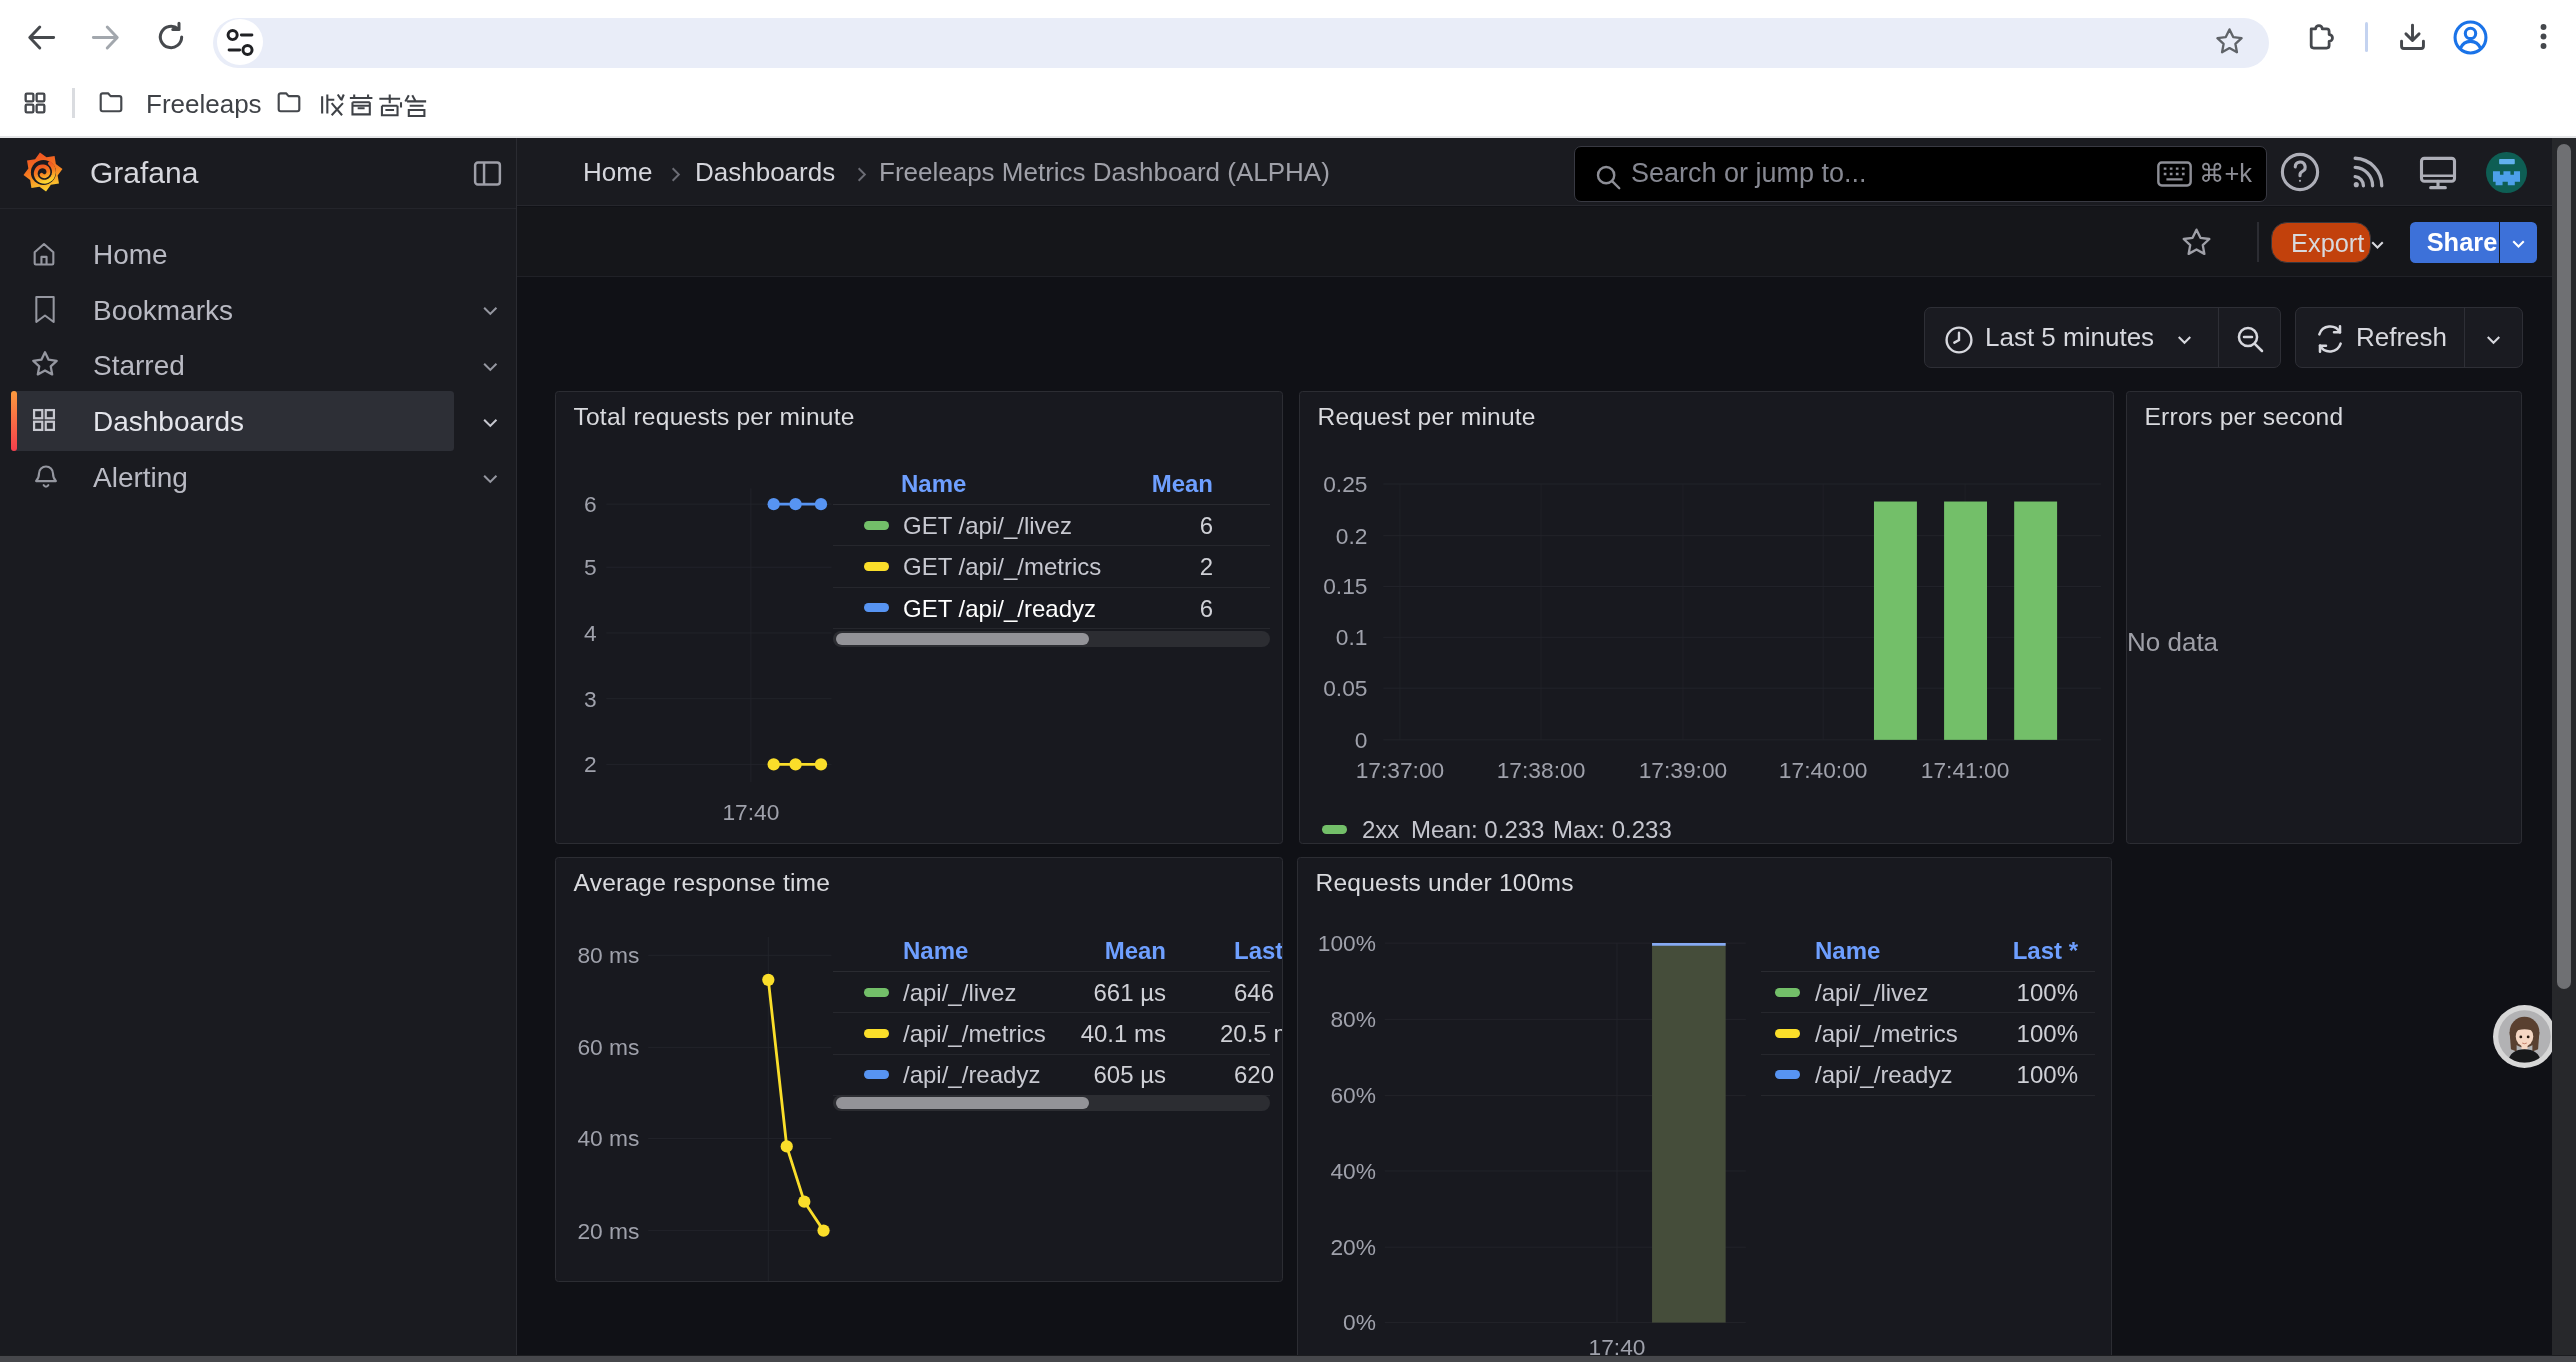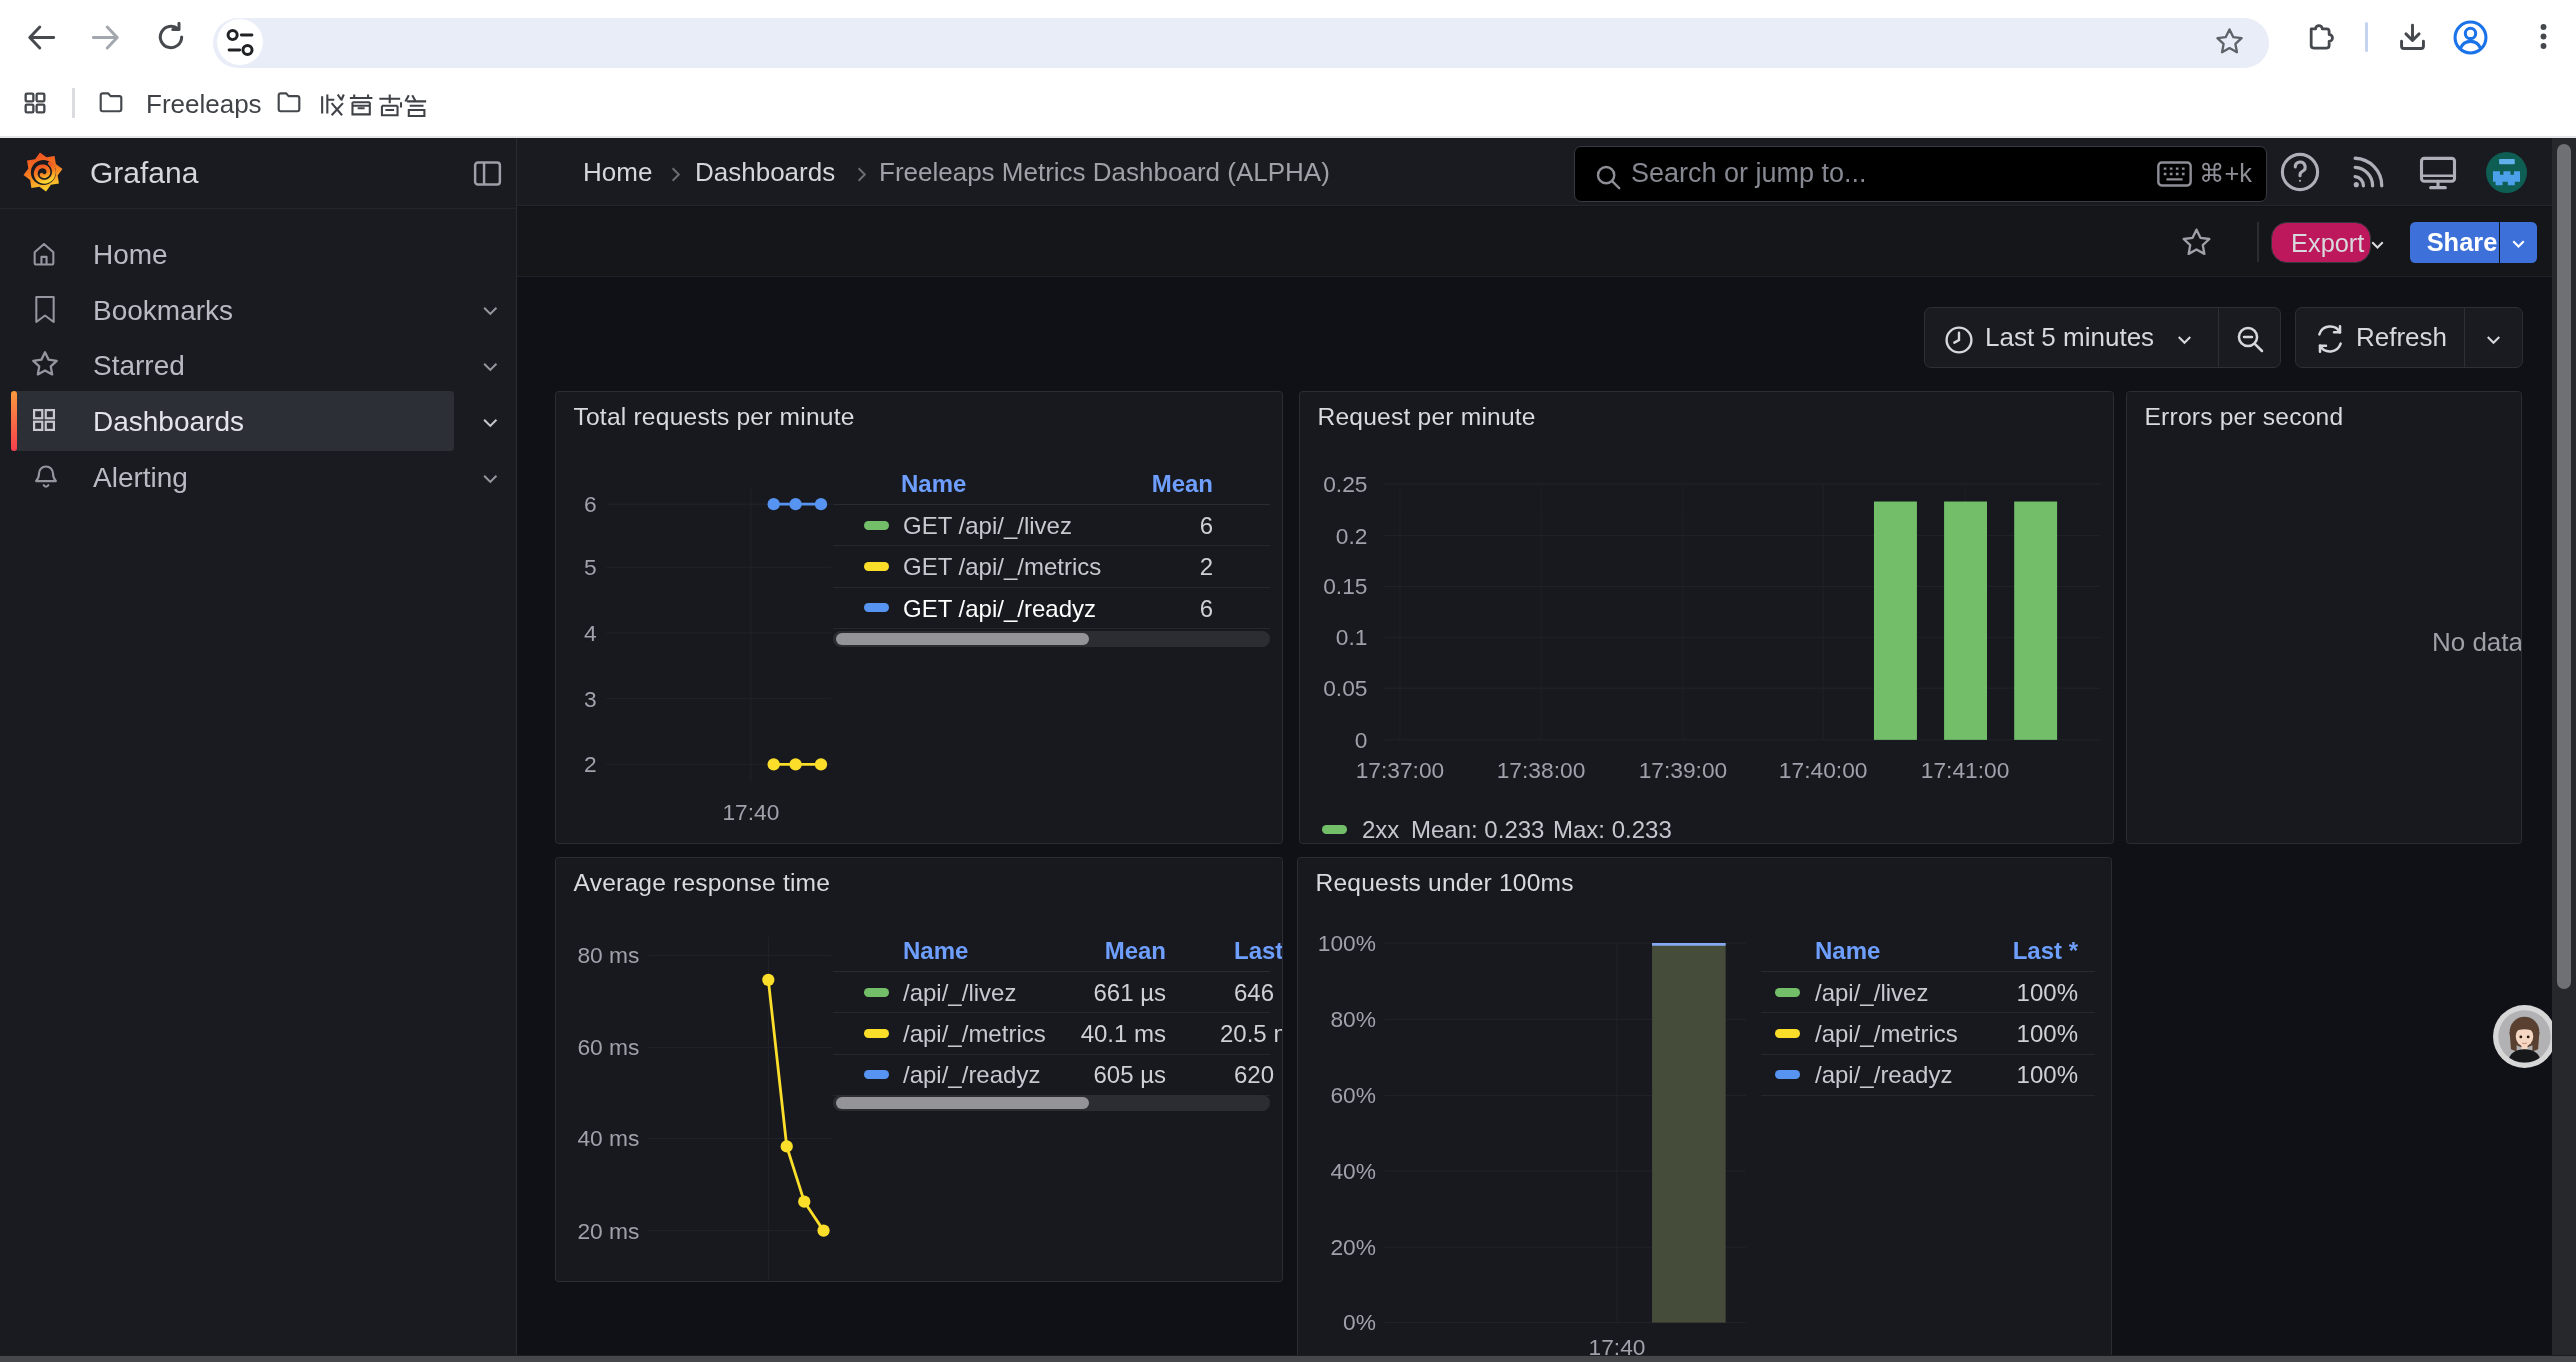--- a/index.html
+++ b/index.html
@@ -153,21 +153,21 @@
       <rect x="15" y="8" width="18" height="6" rx="1" fill="#62b1ee"></rect>
       <path d="M8 22h8v4h4v-4h8v4h4v-4h7v12h-6v4h-8v-4h-6v4h-8v-4h-3z" fill="#4da0ea"></path>
     </svg>
 </div>
 
 <div id="toolbar">
   <svg class="abs" style="left:1662px;top:17.5px" width="35" height="35" viewBox="0 0 24 24" fill="none" stroke="#9fa0a8" stroke-width="1.6" stroke-linejoin="round">
       <path d="M12 3.2l2.7 5.6 6.1.8-4.5 4.2 1.1 6-5.4-3-5.4 3 1.1-6L3.2 9.6l6.1-.8z"></path>
     </svg>
   <div class="abs" style="left:1740px;top:15px;width:1.8px;height:40px;background:#2c2d33"></div>
-  <div class="abs" style="left:1754px;top:15px;width:100px;height:41px;background:#be185d;border:0.9px solid #36373d;border-radius:16px">
+  <div class="abs" style="left:1754px;top:15px;width:100px;height:41px;background:#c2410c;border:0.9px solid #36373d;border-radius:16px">
     <div class="abs" style="left:19px;top:6.1px;font-size:25.4px;color:#d8d9dd">Export</div>
     <svg class="abs" style="left:95px;top:11.4px" width="21" height="21" viewBox="0 0 24 24" fill="none" stroke="#d8d9dd" stroke-width="2.4">
         <path d="M6 9.5 12 15.5 18 9.5"></path>
       </svg>
   </div>
   <div class="abs" style="left:1893px;top:15px;width:89px;height:41px;background:#3d71d9;border-radius:5.3px 0 0 5.3px">
     <div class="abs" style="left:16.7px;top:6.1px;font-size:25.4px;color:#ffffff;font-weight:700">Share</div>
   </div>
   <div class="abs" style="left:1983px;top:15px;width:37px;height:41px;background:#3d71d9;border-radius:0 5.3px 5.3px 0">
     <svg class="abs" style="left:8px;top:10.5px" width="21" height="21" viewBox="0 0 24 24" fill="none" stroke="#fff" stroke-width="2.4">
@@ -272,21 +272,21 @@
     <rect x="815" y="125" width="49" height="272" fill="#73bf69"></rect>
   </svg>
   <div class="abs" style="left:22px;top:433px;width:24.6px;height:8.8px;border-radius:4.4px;background:#73bf69"></div>
   <div class="abs" style="left:62px;top:424px;font-size:24px;color:#c5c6ce">2xx</div>
   <div class="abs" style="left:111px;top:424px;font-size:24px;color:#c5c6ce">Mean: 0.233</div>
   <div class="abs" style="left:253px;top:424px;font-size:24px;color:#c5c6ce">Max: 0.233</div>
 </div>
 
 <div class="panel" style="left:2126px;top:391px;width:396px;height:453px;overflow:hidden">
   <div class="ptitle" style="left:17.5px">Errors per second</div>
-  <div class="abs" style="left:0;top:235px;width:396px;text-align:right;font-size:26px;color:#9fa0a8">No data</div>
+  <div class="abs" style="left:0;top:235px;width:396px;text-align:left;font-size:26px;color:#9fa0a8">No data</div>
 </div>
 
 <div class="panel" style="left:555px;top:857px;width:728px;height:425px;overflow:hidden">
   <div class="ptitle">Average response time</div>
   <svg class="abs" style="left:0;top:0" width="728" height="505" viewBox="0 0 830 576">
     <g stroke="#24252c" stroke-width="1">
       <path d="M105 111H314M105 216H314M105 320H314M105 425H314M105 529H314"></path>
       <path d="M242 90V532"></path>
     </g>
     <g font-family="Liberation Sans" font-size="26" fill="#9fa1ab">

